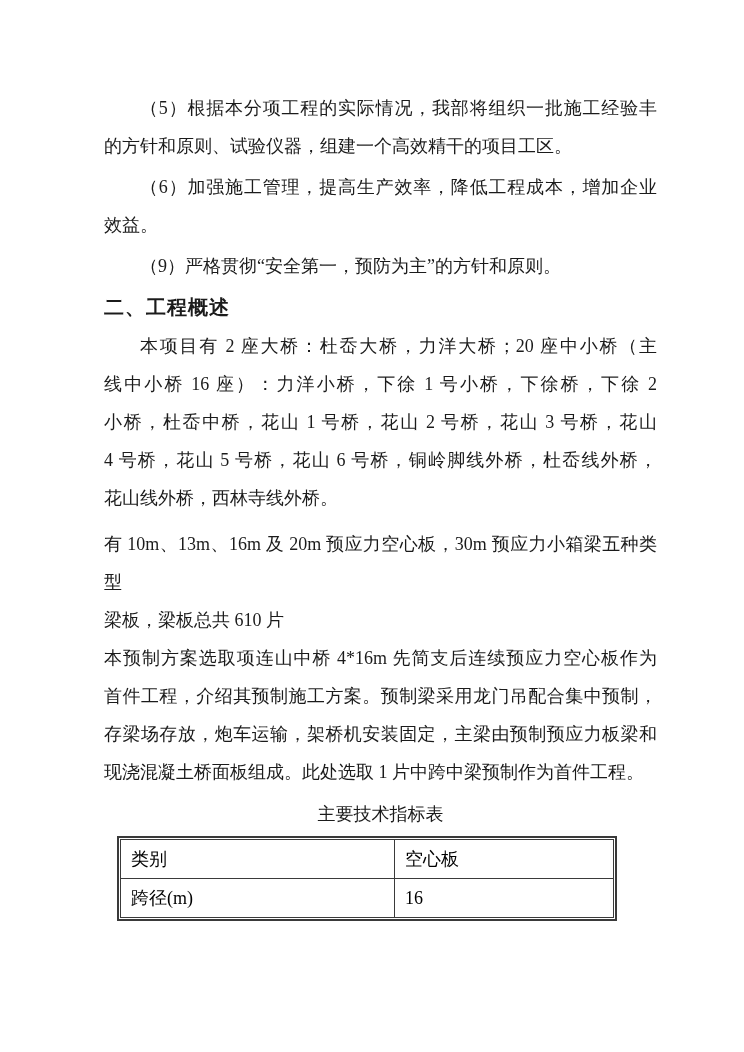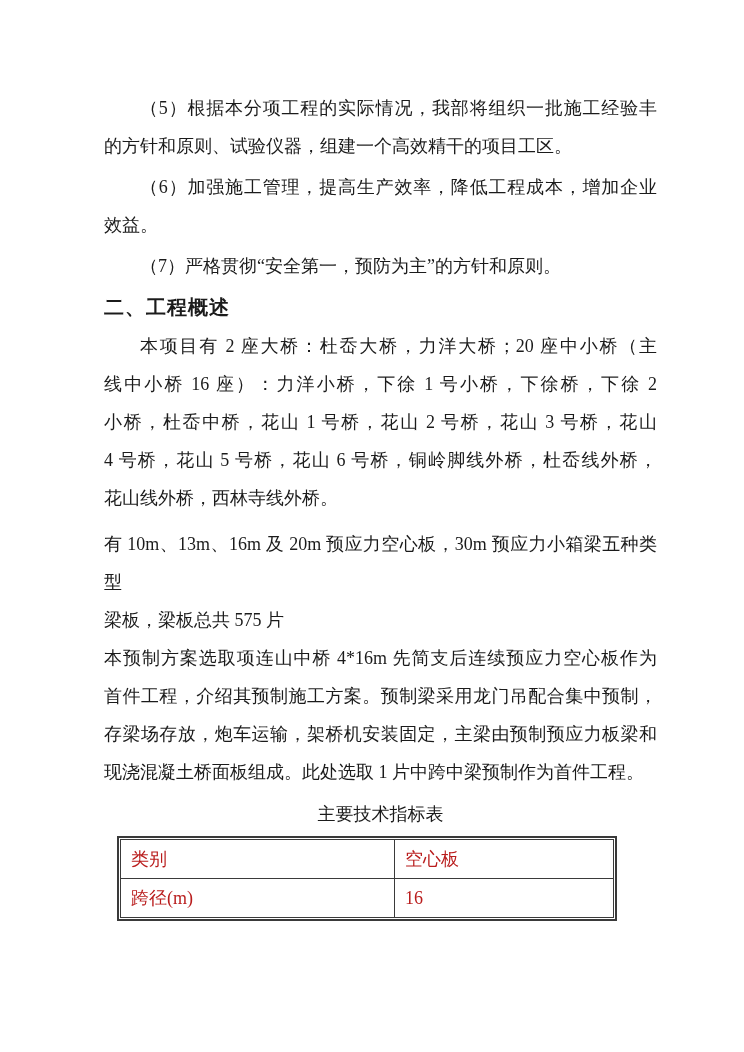--- a/index.html
+++ b/index.html
@@ -67,21 +67,21 @@
     width: 100%;
     table-layout: fixed;
   }
   .spec-table td {
     border: 1px solid #3a3a3a;
     height: 38px;
     padding: 0 4px 0 10px;
     font-size: 18px;
     line-height: 22px;
     vertical-align: middle;
-    color: #b91c1c;
+    color: #000000;
     overflow: hidden;
   }
   .col-label { width: 274px; }
 </style>
 </head>
 <body>
 
 <div class="page">
   <div class="content">
 
@@ -89,36 +89,36 @@
       <div class="line full ind">（5）根据本分项工程的实际情况，我部将组织一批施工经验丰</div>
       <div class="line">的方针和原则、试验仪器，组建一个高效精干的项目工区。</div>
     </div>
 
     <div class="para p6">
       <div class="line full ind">（6）加强施工管理，提高生产效率，降低工程成本，增加企业</div>
       <div class="line">效益。</div>
     </div>
 
     <div class="para p7">
-      <div class="line ind">（7）严格贯彻“安全第一，预防为主”的方针和原则。</div>
+      <div class="line ind">（9）严格贯彻“安全第一，预防为主”的方针和原则。</div>
     </div>
 
     <h2 class="heading">二、工程概述</h2>
 
     <div class="para overview">
       <div class="line full ind">本项目有 2 座大桥：杜岙大桥，力洋大桥；20 座中小桥（主</div>
       <div class="line full">线中小桥 16 座）：力洋小桥，下徐 1 号小桥，下徐桥，下徐 2</div>
       <div class="line full">小桥，杜岙中桥，花山 1 号桥，花山 2 号桥，花山 3 号桥，花山</div>
       <div class="line full">4 号桥，花山 5 号桥，花山 6 号桥，铜岭脚线外桥，杜岙线外桥，</div>
       <div class="line">花山线外桥，西林寺线外桥。</div>
     </div>
 
     <div class="para beam-types">
       <div class="line full">有 10m、13m、16m 及 20m 预应力空心板，30m 预应力小箱梁五种类型</div>
-      <div class="line">梁板，梁板总共 575 片</div>
+      <div class="line">梁板，梁板总共 610 片</div>
     </div>
 
     <div class="para precast-plan">
       <div class="line full">本预制方案选取项连山中桥 4*16m 先简支后连续预应力空心板作为</div>
       <div class="line full">首件工程，介绍其预制施工方案。预制梁采用龙门吊配合集中预制，</div>
       <div class="line full">存梁场存放，炮车运输，架桥机安装固定，主梁由预制预应力板梁和</div>
       <div class="line">现浇混凝土桥面板组成。此处选取 1 片中跨中梁预制作为首件工程。</div>
     </div>
 
     <div class="caption">主要技术指标表</div>

